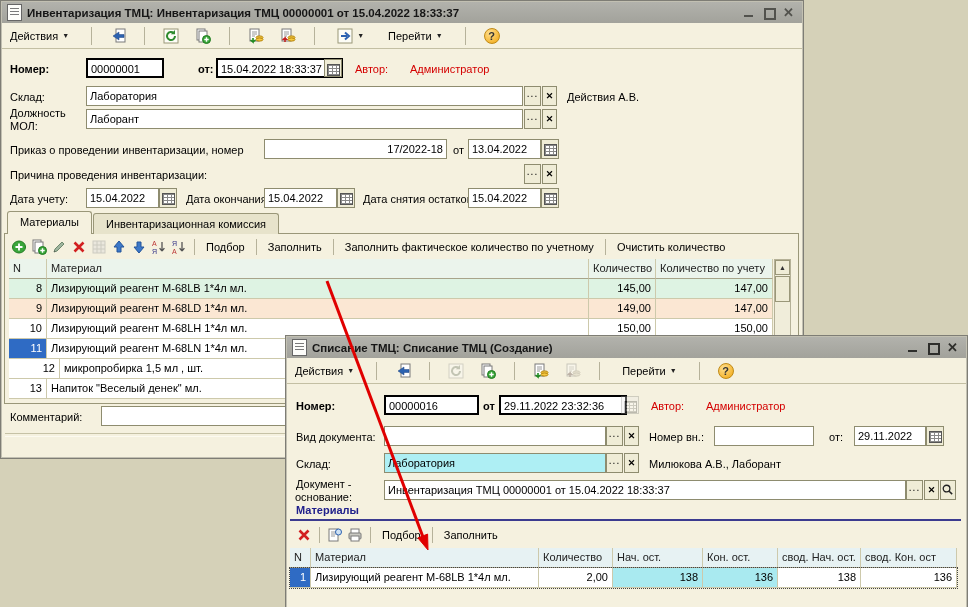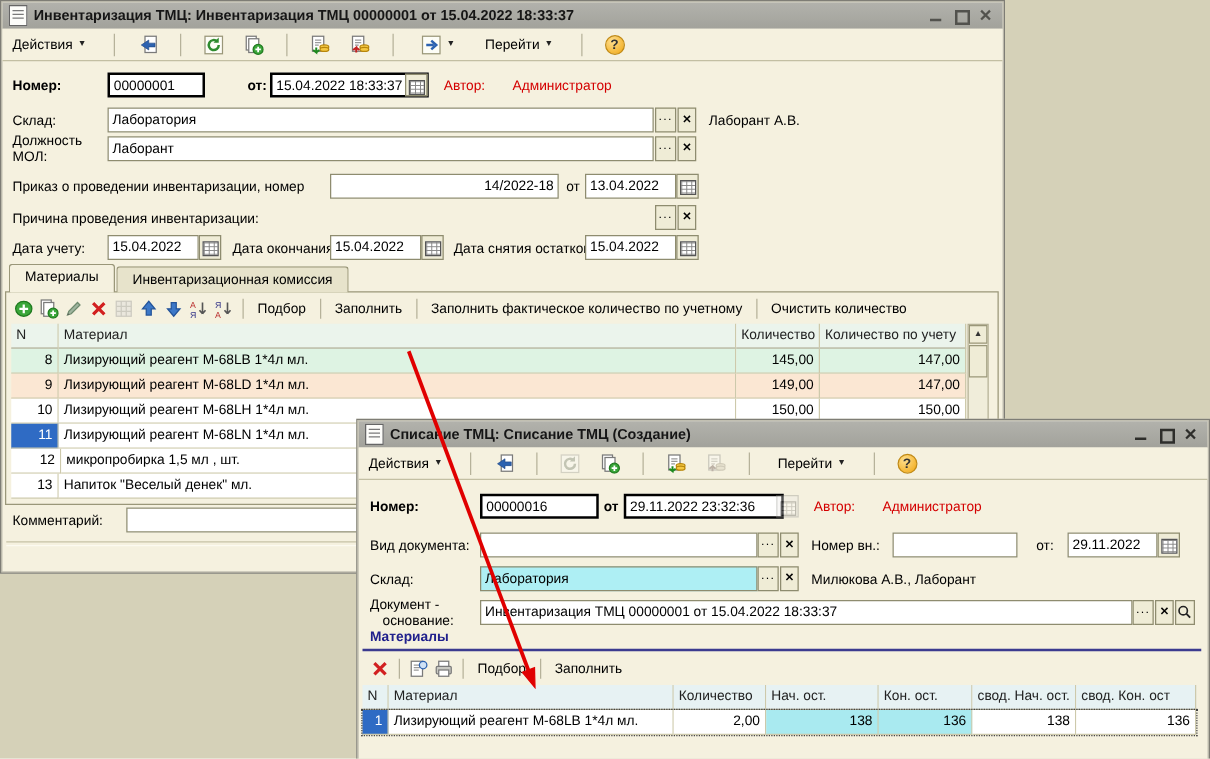--- a/index.html
+++ b/index.html
@@ -156,30 +156,30 @@
     <span class="lbl b" style="left:197px;top:62px">от:</span>
     <span class="inp bb" style="left:215px;top:57px;width:127px;padding-right:18px">15.04.2022 18:33:37</span>
     <span class="sq" style="left:323px;top:58px;width:18px;height:18px"><span class="calgrid"></span></span>
     <span class="lbl red" style="left:354px;top:62px">Автор:</span>
     <span class="lbl red" style="left:409px;top:62px">Администратор</span>
 
     <span class="lbl" style="left:9px;top:90px">Склад:</span>
     <span class="inp" style="left:85px;top:85px;width:437px">Лаборатория</span>
     <span class="sq dots" style="left:523px;top:85px;width:17px"></span>
     <span class="sq x" style="left:541px;top:85px;width:15px"></span>
-    <span class="lbl" style="left:566px;top:90px">Лаборант А.В.</span>
+    <span class="lbl" style="left:566px;top:90px">Действия А.В.</span>
 
     <span class="lbl" style="left:9px;top:106px">Должность</span>
     <span class="lbl" style="left:9px;top:119px">МОЛ:</span>
     <span class="inp" style="left:85px;top:108px;width:437px">Лаборант</span>
     <span class="sq dots" style="left:523px;top:108px;width:17px"></span>
     <span class="sq x" style="left:541px;top:108px;width:15px"></span>
 
     <span class="lbl" style="left:9px;top:143px">Приказ о проведении инвентаризации, номер</span>
-    <span class="inp rt" style="left:263px;top:138px;width:183px">14/2022-18</span>
+    <span class="inp rt" style="left:263px;top:138px;width:183px">17/2022-18</span>
     <span class="lbl" style="left:452px;top:143px">от</span>
     <span class="inp" style="left:467px;top:138px;width:73px">13.04.2022</span>
     <span class="sq" style="left:540px;top:138px;width:18px"><span class="calgrid"></span></span>
 
     <span class="lbl" style="left:9px;top:168px">Причина проведения инвентаризации:</span>
     <span class="sq dots" style="left:523px;top:163px;width:17px"></span>
     <span class="sq x" style="left:541px;top:163px;width:15px"></span>
 
     <span class="lbl" style="left:9px;top:192px">Дата учету:</span>
     <span class="inp" style="left:85px;top:187px;width:73px">15.04.2022</span>
@@ -286,21 +286,21 @@
       <span class="cell num" style="width:67px">150,00</span>
       <span class="cell num" style="width:117px">150,00</span>
     </div>
     <div class="trow" style="left:8px;top:338px">
       <span class="cell sel" style="width:38px">11</span>
       <span class="cell" style="width:542px">Лизирующий реагент М-68LN 1*4л мл.</span>
       <span class="cell num" style="width:67px"></span>
       <span class="cell num" style="width:117px"></span>
     </div>
     <div class="trow" style="left:8px;top:358px">
-      <span class="cell num" style="width:40px">12</span>
+      <span class="cell num" style="width:51px">12</span>
       <span class="cell" style="width:542px">микропробирка 1,5 мл , шт.</span>
       <span class="cell num" style="width:67px"></span>
       <span class="cell num" style="width:117px"></span>
     </div>
     <div class="trow" style="left:8px;top:378px">
       <span class="cell num" style="width:38px">13</span>
       <span class="cell" style="width:542px">Напиток "Веселый денек" мл.</span>
       <span class="cell num" style="width:67px"></span>
       <span class="cell num" style="width:117px"></span>
     </div>
@@ -402,21 +402,21 @@
     <span class="inp" style="left:568px;top:90px;width:72px">29.11.2022</span>
     <span class="sq" style="left:640px;top:90px;width:18px"><span class="calgrid"></span></span>
 
     <span class="lbl" style="left:10px;top:122px">Склад:</span>
     <span class="inp cyan" style="left:98px;top:117px;width:222px">Лаборатория</span>
     <span class="sq dots" style="left:320px;top:117px;width:17px"></span>
     <span class="sq x" style="left:338px;top:117px;width:15px"></span>
     <span class="lbl" style="left:363px;top:122px">Милюкова А.В., Лаборант</span>
 
     <span class="lbl" style="left:10px;top:142px">Документ -</span>
-    <span class="lbl" style="left:20px;top:155px">основание:</span>
+    <span class="lbl" style="left:9px;top:155px">основание:</span>
     <span class="inp" style="left:98px;top:144px;width:522px">Инвентаризация ТМЦ 00000001 от 15.04.2022 18:33:37</span>
     <span class="sq dots" style="left:620px;top:144px;width:17px"></span>
     <span class="sq x" style="left:638px;top:144px;width:15px"></span>
     <span class="sq" style="left:654px;top:144px;width:16px">
         <svg viewBox="0 0 14 14" style="margin-top:2px" width="13" height="13">
           <circle cx="6" cy="6" r="3.6" fill="none" stroke="#222" stroke-width="1.4"></circle>
           <path d="M8.8 8.8 L12 12" stroke="#222" stroke-width="1.6"></path>
         </svg>
       </span>
 

